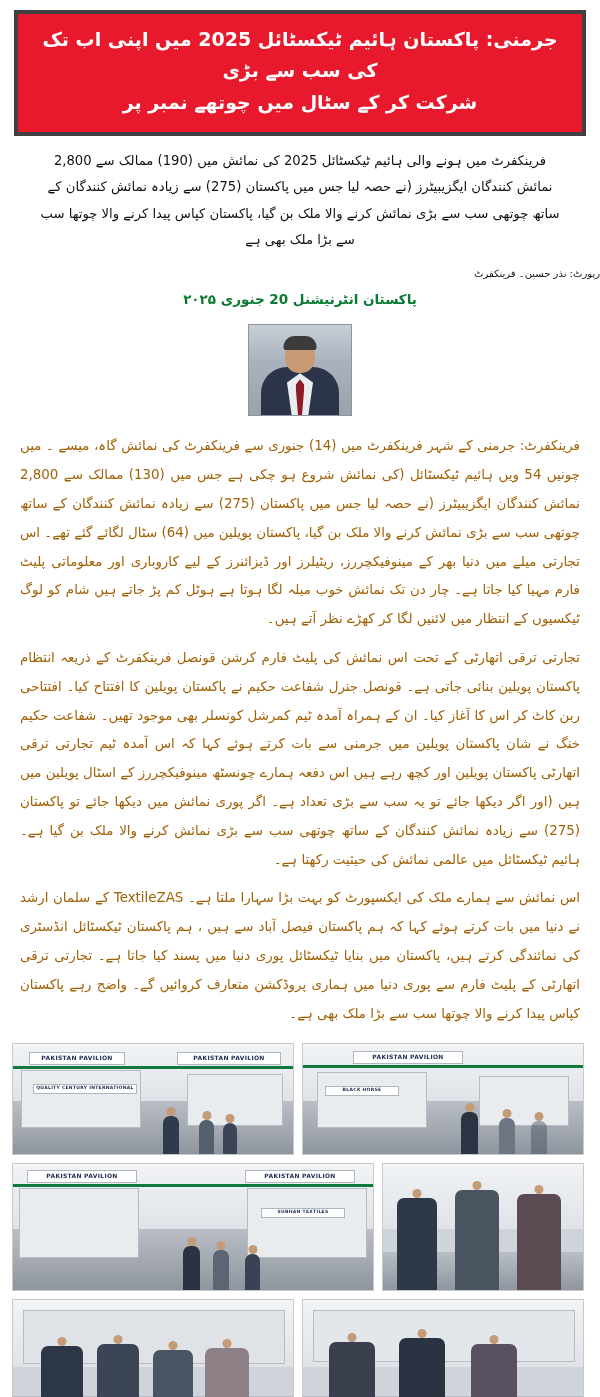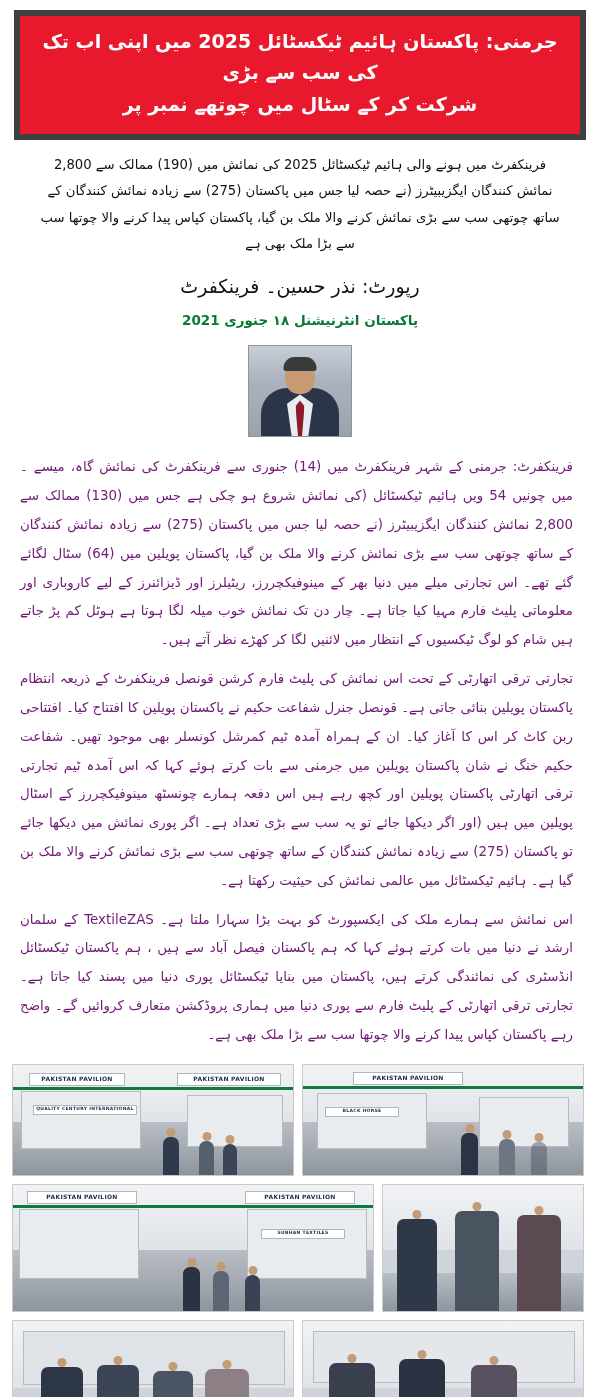--- a/index.html
+++ b/index.html
@@ -23,43 +23,42 @@
   }
 
   
   .headline-band {
     margin: 10px 14px 0 14px;
     background: #e8192c;
     color: #ffffff;
     direction: rtl;
     text-align: center;
     padding: 10px 14px 14px 14px;
-    border: 6px solid #404040;
+    border: 4px solid #404040;
   }
   .headline-band .line {
     font-size: 19px;
     font-weight: bold;
     line-height: 1.65;
     letter-spacing: 0.2px;
   }
 
   
   .deck {
     direction: rtl;
     text-align: center;
     margin: 12px 34px 0 34px;
     font-size: 13.2px;
     line-height: 2.0;
     color: #111;
   }
   .byline {
     direction: rtl;
-    text-align: center;
     margin-top: 10px;
-    font-size: 19px;
+    font-size: 10px;
     line-height: 1.9;
     color: #111;
   }
   .publication {
     direction: rtl;
     text-align: center;
     margin-top: 4px;
     font-size: 13.5px;
     color: #0a7a33;
     font-weight: bold;
@@ -128,24 +127,24 @@
     width: 9px;
     height: 36px;
     background: #8e1b28;
     clip-path: polygon(50% 0, 100% 16%, 72% 100%, 28% 100%, 0 16%);
   }
 
   
   .article {
     direction: rtl;
     text-align: justify;
-    margin: 16px 27px 0 20px;
+    margin: 16px 20px 0 20px;
     font-size: 13.4px;
     line-height: 2.15;
-    color: #701a75;
+    color: #a16207;
   }
   .article p { margin: 0 0 10px 0; }
 
   
   .gallery {
     margin: 14px 12px 0 12px;
     display: flex;
     flex-direction: column;
     gap: 8px;
   }
@@ -215,21 +214,21 @@
 <div class="page">
 
   <div class="headline-band">
     <div class="line">جرمنی: پاکستان ہائیم ٹیکسٹائل 2025 میں اپنی اب تک کی سب سے بڑی</div>
     <div class="line">شرکت کر کے سٹال میں چوتھے نمبر پر</div>
   </div>
 
   <div class="deck">فرینکفرٹ میں ہونے والی ہائیم ٹیکسٹائل 2025 کی نمائش میں (190) ممالک سے 2,800 نمائش کنندگان ایگزیبیٹرز (نے حصہ لیا جس میں پاکستان (275) سے زیادہ نمائش کنندگان کے ساتھ چوتھی سب سے بڑی نمائش کرنے والا ملک بن گیا، پاکستان کپاس پیدا کرنے والا چوتھا سب سے بڑا ملک بھی ہے</div>
 
   <div class="byline">رپورٹ: نذر حسین۔ فرینکفرٹ</div>
-  <div class="publication">پاکستان انٹرنیشنل ۱۸ جنوری 2021</div>
+  <div class="publication">پاکستان انٹرنیشنل 20 جنوری ۲۰۲۵</div>
 
   <div class="portrait-wrap">
     <div class="portrait">
       <div class="body"></div>
       <div class="shirt"></div>
       <div class="tie"></div>
       <div class="head"></div>
       <div class="hair"></div>
     </div>
   </div>

